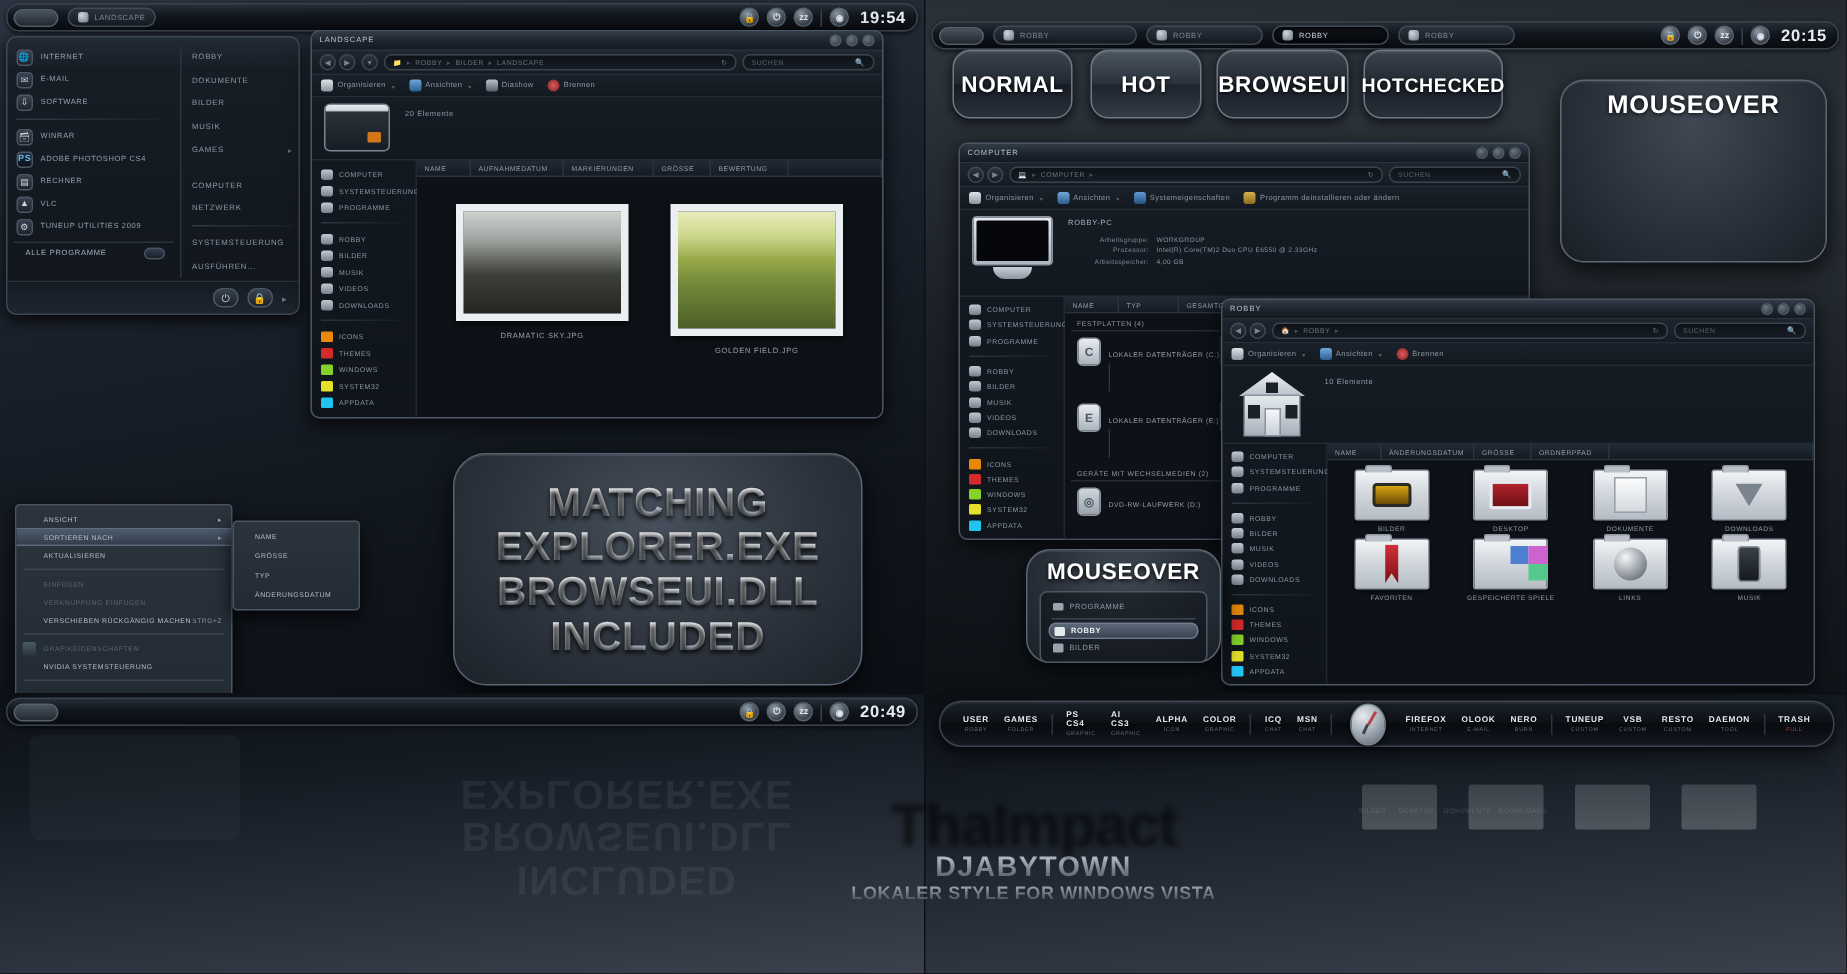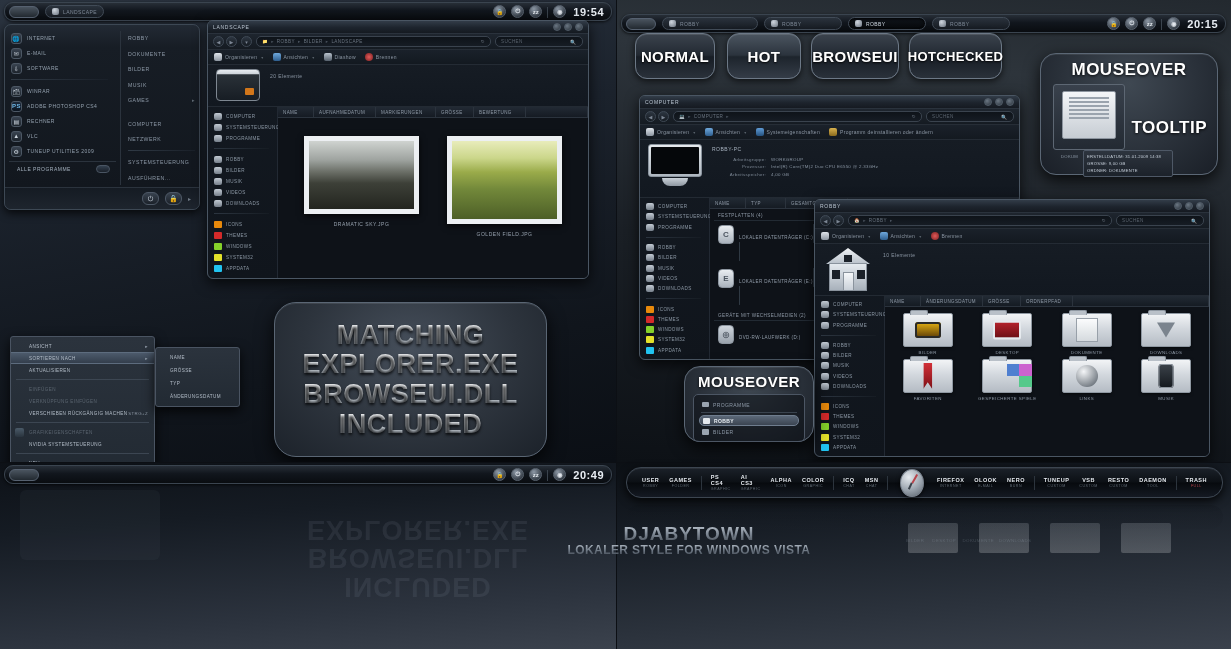--- a/index.html
+++ b/index.html
@@ -204,21 +204,21 @@
   .ctx-item .ar { margin-left:auto; font-size:4.5px; color:#9aa5b1; }
   .ctx-item .gi { position:absolute; left:4px; width:9px; height:9px; border-radius:2px; }
   .ctx-div { height:1px; background:#3c4652; margin:3px 5px; }
   #ctx-sub { position:absolute; left:155px; top:347px; width:85px;
              background:linear-gradient(180deg,#2b333d,#222a33); border:1px solid #4a5462;
              border-radius:3px; padding:3px 0; box-shadow:0 4px 12px rgba(0,0,0,.8); }
   .sub-item { height:13px; display:flex; align-items:center; padding:0 6px 0 14px;
               font-size:4.6px; letter-spacing:.4px; text-transform:uppercase; color:#b4bec9; }
 
   
-  #banner { position:absolute; left:274px; top:302px; width:273px; height:155px;
+  #banner { position:absolute; left:302px; top:302px; width:273px; height:155px;
             border-radius:22px; border:1px solid #5a6674;
             background:radial-gradient(ellipse at 50% 30%,#464f5b 0%,#2d343d 55%,#1c222a 100%);
             box-shadow:0 6px 18px rgba(0,0,0,.8), inset 0 1px 0 rgba(255,255,255,.09);
             display:flex; flex-direction:column; align-items:center; justify-content:center;
             gap:1px; }
   #banner div { font-size:27px; font-weight:bold; letter-spacing:.5px; line-height:1.06;
                 background:linear-gradient(180deg,#ffffff 0%,#e2e7ec 45%,#8e98a3 100%);
                 -webkit-background-clip:text; background-clip:text; color:transparent;
                 text-shadow:0 2px 3px rgba(0,0,0,.75); }
 
@@ -622,48 +622,20 @@
       </div>
     </div>
 
     <div class="statebtn hot" style="left:110px; top:33px; width:74px;">HOT</div>
     <div class="statebtn" style="left:18px; top:33px; width:80px;">NORMAL</div>
     <div class="statebtn checked" style="left:194px; top:33px; width:88px;">BROWSEUI</div>
     <div class="statebtn" style="left:292px; top:33px; width:93px; font-size:13px;">HOTCHECKED</div>
 
     <div class="mo-card" style="left:423px; top:53px; width:178px; height:122px;">
       <div class="mo-title">MOUSEOVER</div>
-      <div style="position:relative; width:100%; height:92px;">
-        <div style="position:absolute; left:12px; top:4px; width:72px; height:66px;
-                    border:1px solid #5d6773; border-radius:3px;
-                    background:linear-gradient(180deg,#39414c,#232a33);">
-          <div style="position:absolute; left:8px; top:6px; width:54px; height:48px;
-                      background:linear-gradient(180deg,#f4f6f8,#c6ccd3);
-                      border:1px solid #8d959f; border-radius:2px;">
-            <div style="padding:5px 6px;">
-              <i style="display:block;height:1.5px;background:#9aa3ad;margin-bottom:2.5px"></i>
-              <i style="display:block;height:1.5px;background:#9aa3ad;margin-bottom:2.5px"></i>
-              <i style="display:block;height:1.5px;background:#9aa3ad;margin-bottom:2.5px"></i>
-              <i style="display:block;height:1.5px;background:#9aa3ad;margin-bottom:2.5px"></i>
-              <i style="display:block;height:1.5px;background:#9aa3ad;margin-bottom:2.5px"></i>
-              <i style="display:block;height:1.5px;background:#9aa3ad;"></i>
-            </div>
-          </div>
-        </div>
-        <div style="position:absolute; right:10px; top:38px;" class="mo-sub">TOOLTIP</div>
-        <div style="position:absolute; left:20px; top:74px; font-size:4.2px; color:#8c98a6;
-                    text-transform:uppercase; letter-spacing:.3px;">DOKUM</div>
-        <div style="position:absolute; left:42px; top:70px; width:90px; padding:2px 3px;
-                    border:1px solid #4e5866; border-radius:2px;
-                    background:linear-gradient(180deg,#2d343e,#1c222a);">
-          <div style="font-size:4.2px; letter-spacing:.2px; text-transform:uppercase; color:#c3ccd7; line-height:1.7;">ERSTELLDATUM: 31.01.2009 14:38</div>
-          <div style="font-size:4.2px; letter-spacing:.2px; text-transform:uppercase; color:#c3ccd7; line-height:1.7;">GRÖSSE: 9,00 GB</div>
-          <div style="font-size:4.2px; letter-spacing:.2px; text-transform:uppercase; color:#c3ccd7; line-height:1.7;">ORDNER: DOKUMENTE</div>
-        </div>
-      </div>
     </div>
 
     <div class="win" style="left:22px; top:95px; width:381px; height:265px;">
       <div class="win-title">
         <span>COMPUTER</span>
         <span class="win-btns">
           <span class="wb"></span>
           <span class="wb"></span>
           <span class="wb"></span>
         </span>
@@ -1129,17 +1101,18 @@
       <span class="s">TOOL</span>
     </div>
     <span class="dk-sep"></span>
     <div class="dk trash" style="margin-left:auto">
       <span class="t">TRASH</span>
       <span class="s">FULL</span>
     </div>
   </div>
 
   <div id="bigtitle">
+    <div class="t1">ThaImpact</div>
     <div class="t2">DJABYTOWN</div>
     <div class="t3">LOKALER STYLE FOR WINDOWS VISTA</div>
   </div>
 
 </div>
 
 </body></html>

